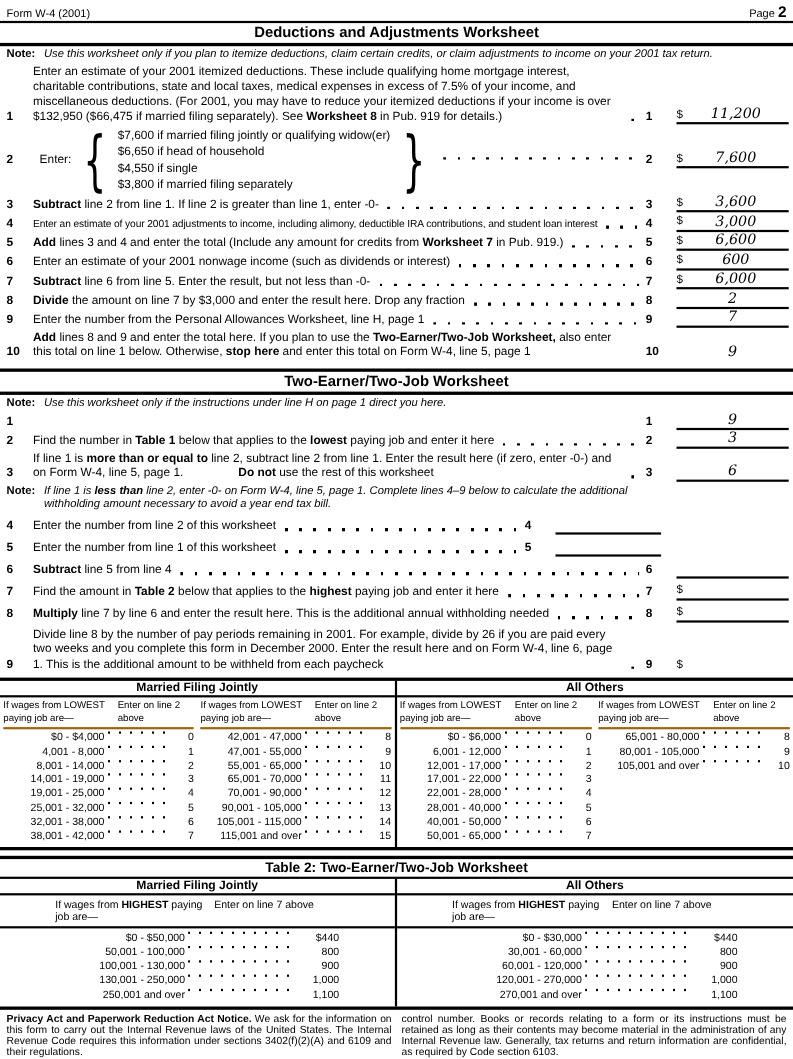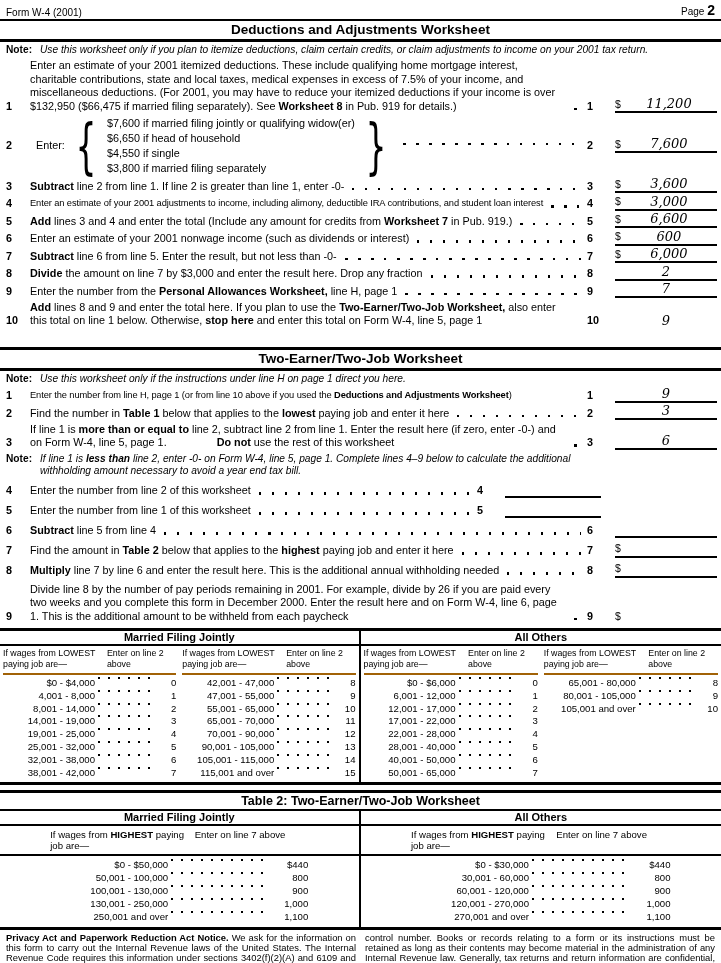--- a/index.html
+++ b/index.html
@@ -1,20 +1,20 @@
 <!DOCTYPE html>
 <html><head>
 <meta charset="utf-8">
 <style>
   html,body{margin:0;padding:0;background:#fff}
   .page{width:721px;height:963px;font-family:"Liberation Sans",sans-serif;color:#000;overflow:hidden;background:#fff}
   .topbar{display:flex;justify-content:space-between;align-items:flex-end;font-size:10px;padding:2px 6px 1px;border-bottom:2px solid #000}
   .pgnum{font-size:14px;font-weight:bold}
   .sec-title{text-align:center;font-weight:bold;font-size:13.5px;border-bottom:3px solid #000;padding:1px 0 2px}
-  .sec-title2{border-top:3px solid #000;text-align:center;font-weight:bold;font-size:13.5px;border-bottom:3px solid #000;padding:1px 0 2px;margin-top:19px}
+  .sec-title2{border-top:3px solid #000;text-align:center;font-weight:bold;font-size:13.5px;border-bottom:3px solid #000;padding:1px 0 2px;margin-top:7px}
   .noteline{display:flex;font-size:10.2px;padding:2px 6px 0;align-items:baseline}
   .notelabel{font-weight:bold;width:34px;flex:none}
   .notetext{font-style:italic;flex:1;line-height:12.5px}
   .wline{display:flex;align-items:flex-end;padding:0 4px 0 6px;font-size:10.8px;line-height:13.5px;margin-top:2.5px}
   .vcenter{align-items:center}
   .lnum{width:24px;flex:none;font-weight:bold}
   .ltext{flex:0 1 auto;min-width:0}
   .w540{max-width:536px}
   .cond{font-size:9.3px;white-space:nowrap;letter-spacing:-0.1px}
   .dots{flex:1 1 6px;min-width:2px;height:2.5px;margin:0 6px 3px 8px;background:repeating-linear-gradient(90deg,#000 0,#000 2.5px,transparent 2.5px,transparent 13px)}
@@ -157,21 +157,21 @@
     <span class="lnum">8</span>
     <span class="ltext"><span style="font-weight: bold;">Divide</span><span> the amount on line 7 by $3,000 and enter the result here. Drop any fraction</span></span>
     <span class="dots"></span>
     <span class="rnum">8</span>
     <span class="entry">
         <span class="hand">2</span>
       </span>
   </div>
   <div class="wline">
     <span class="lnum">9</span>
-    <span class="ltext"><span>Enter the number from the </span><span style="font-weight: bold;">Personal Allowances Worksheet,</span><span> line H, page 1</span></span>
+    <span class="ltext"><span>Enter the number from the </span><span style="font-weight: normal;">Personal Allowances Worksheet,</span><span> line H, page 1</span></span>
     <span class="dots"></span>
     <span class="rnum">9</span>
     <span class="entry">
         <span class="hand">7</span>
       </span>
   </div>
   <div class="wline">
     <span class="lnum">10</span>
     <span class="ltext w540"><span style="font-weight: bold;">Add</span><span> lines 8 and 9 and enter the total here. If you plan to use the </span><span style="font-weight: bold;">Two-Earner/Two-Job Worksheet,</span><span> also enter this total on line 1 below. Otherwise, </span><span style="font-weight: bold;">stop here</span><span> and enter this total on Form W-4, line 5, page 1</span></span>
     <span class="dots" style="background:none"></span>
@@ -183,21 +183,20 @@
 
   <div class="sec-title2">Two-Earner/Two-Job Worksheet</div>
 
   <div class="noteline">
     <span class="notelabel">Note:</span>
     <span class="notetext"><span>Use this worksheet only if the instructions under line H on page 1 direct you here.</span></span>
   </div>
 
   <div class="wline">
     <span class="lnum">1</span>
-    <span class="ltext cond"><span>Enter the number from line H, page 1 (or from line 10 above if you used the </span><span style="font-weight: bold;">Deductions and Adjustments Worksheet</span><span>)</span></span>
     <span class="dots" style="background:none"></span>
     <span class="rnum">1</span>
     <span class="entry">
         <span class="hand">9</span>
       </span>
   </div>
   <div class="wline">
     <span class="lnum">2</span>
     <span class="ltext"><span>Find the number in </span><span style="font-weight: bold;">Table 1</span><span> below that applies to the </span><span style="font-weight: bold;">lowest</span><span> paying job and enter it here</span></span>
     <span class="dots"></span>

